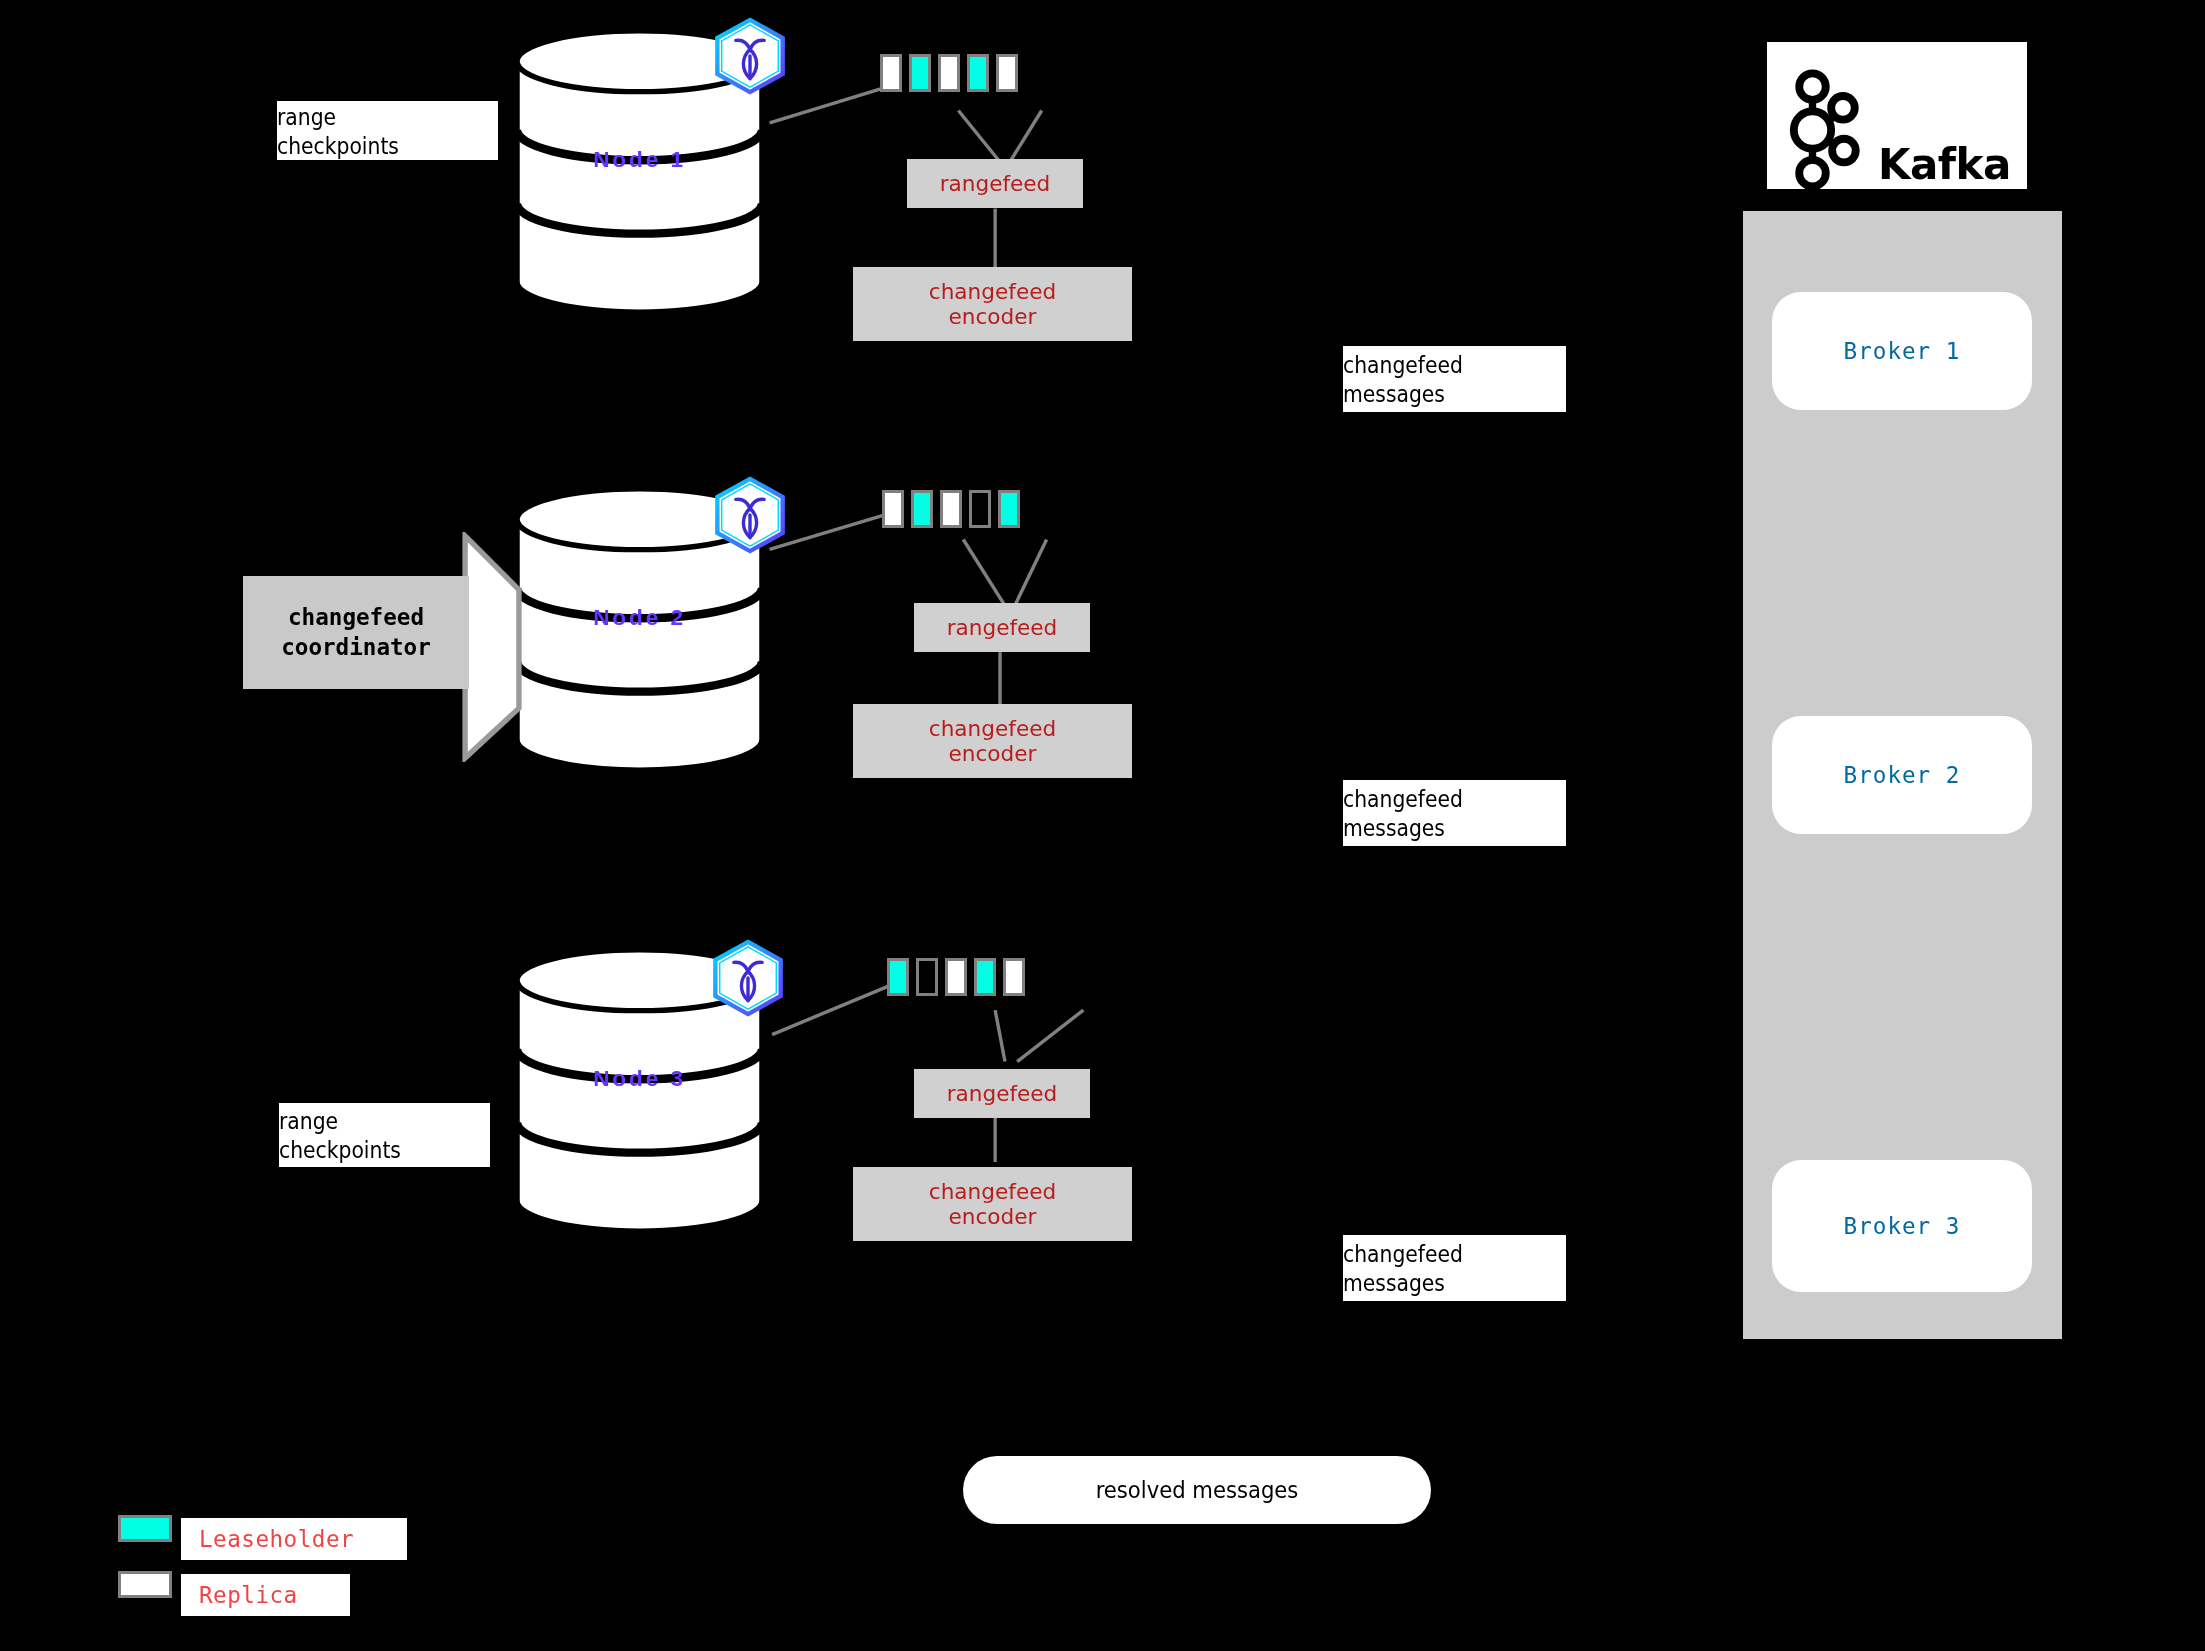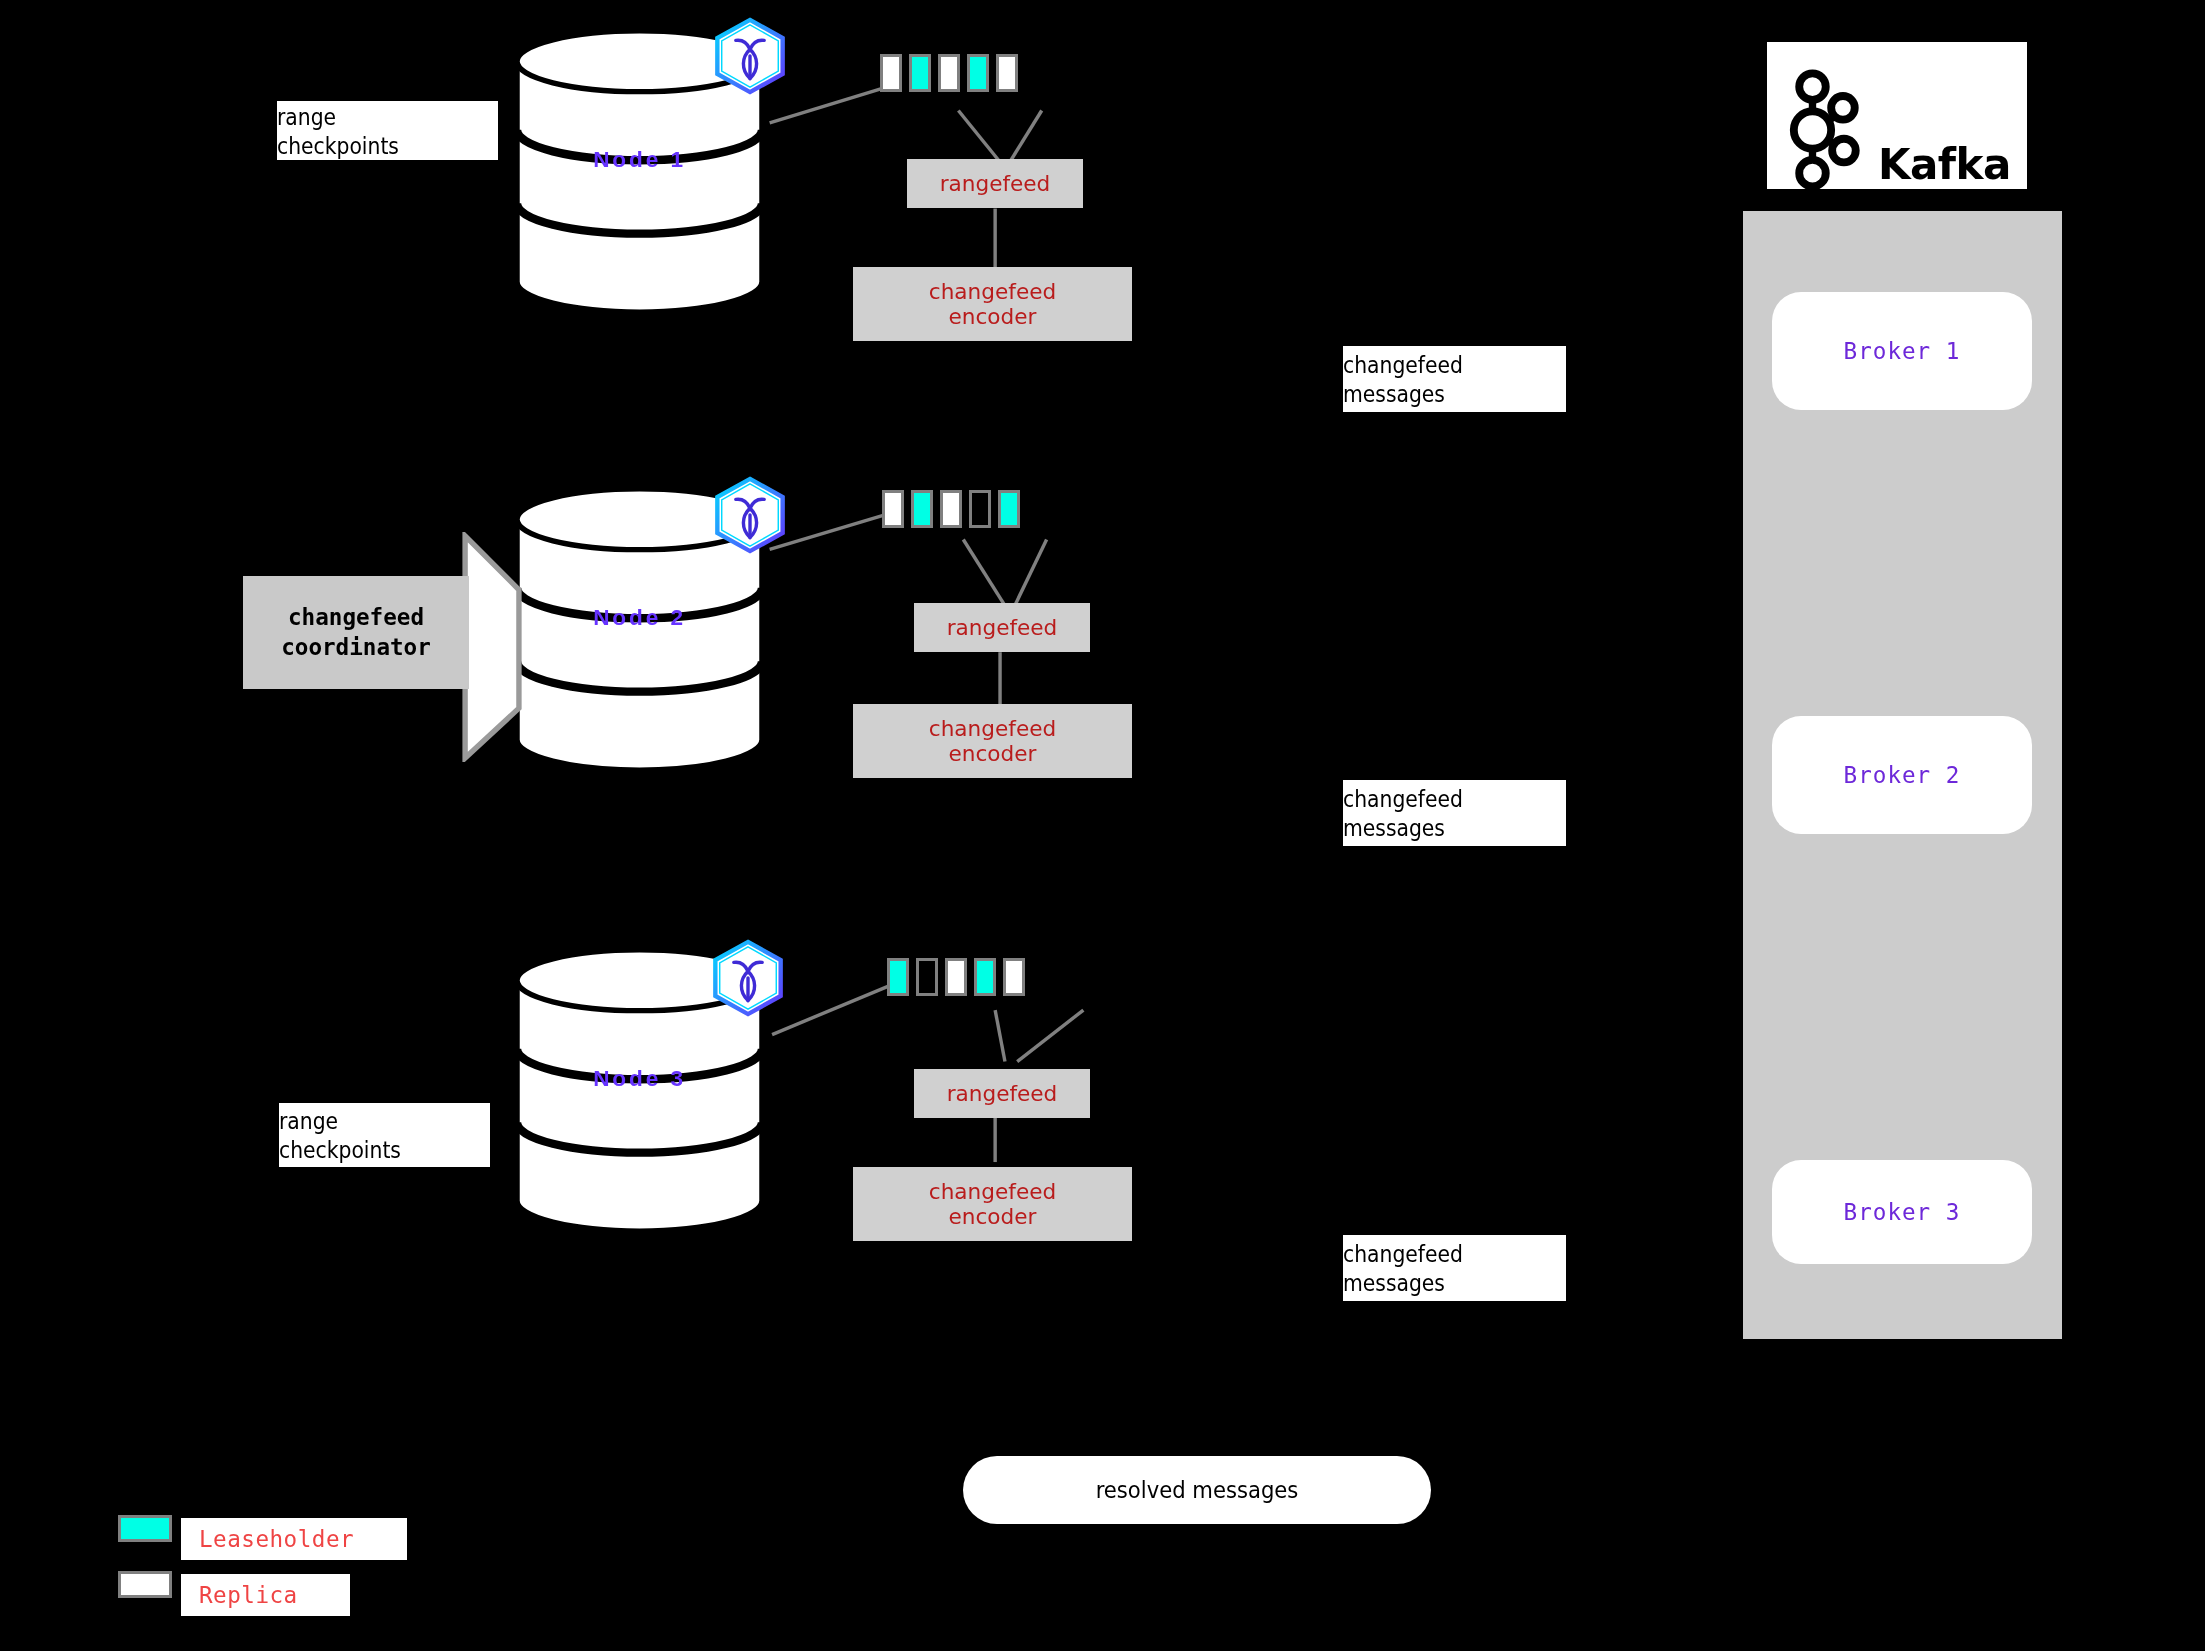--- a/index.html
+++ b/index.html
@@ -52,21 +52,21 @@
   
   .kafka-logo{
     position:absolute;background:#fff;display:flex;align-items:center;
     justify-content:center;gap:8.8px;
   }
   .kafka-word{font-family:"DejaVu Sans",sans-serif;font-weight:bold;font-size:42px;color:#000;letter-spacing:-0.5px;}
   .kafka-panel{position:absolute;background:#cccccc;}
   .broker{
     position:absolute;background:#ffffff;border-radius:29px;
     display:flex;align-items:center;justify-content:center;
-    font-family:"DejaVu Sans Mono",monospace;font-size:22.6px;color:#6d28d9;letter-spacing:1px;
+    font-family:"DejaVu Sans Mono",monospace;font-size:22.6px;color:#0369a1;letter-spacing:1px;
   }
 
   
   .pill{
     position:absolute;background:#fff;border-radius:490px;
     display:flex;align-items:center;justify-content:center;
     font-family:"DejaVu Sans Condensed","DejaVu Sans Mono",monospace;font-size:23.5px;color:#000;
   }
 
   
@@ -281,21 +281,21 @@
         <circle cx="124" cy="172" r="24"></circle>
         <circle cx="60" cy="218" r="27"></circle>
       </g>
     </svg>
     <span class="kafka-word">Kafka</span>
   </div>
 
   <div class="kafka-panel" style="left:1743px;top:211px;width:319px;height:1128px;"></div>
   <div class="broker" style="left:1772px;top:292px;width:260px;height:118px;">Broker 1</div>
   <div class="broker" style="left:1772px;top:716px;width:260px;height:118px;">Broker 2</div>
-  <div class="broker" style="left:1772px;top:1160px;width:260px;height:104px;">Broker 3</div>
+  <div class="broker" style="left:1772px;top:1160px;width:260px;height:132px;">Broker 3</div>
 
   <div class="pill" style="left:963px;top:1456px;width:468px;height:68px;">resolved messages</div>
 
   <div class="legend-swatch" style="left:118px;top:1515px;background:#00ffe5;"></div>
   <div class="legend-label" style="left:181px;top:1508px;width:226px;height:42px;">Leaseholder</div>
   <div class="legend-swatch" style="left:118px;top:1571px;background:#ffffff;"></div>
   <div class="legend-label" style="left:181px;top:1564px;width:169px;height:42px;">Replica</div>
 
 </div>
 

